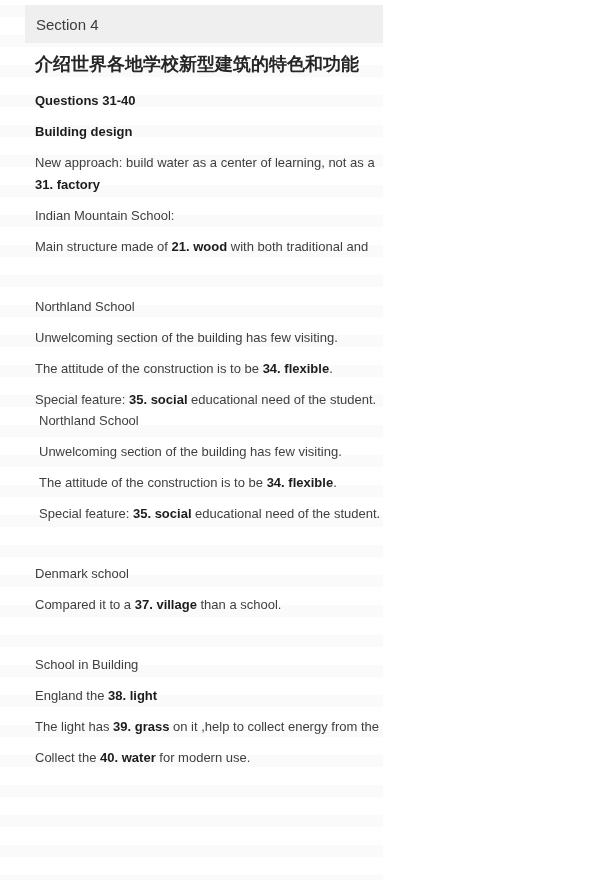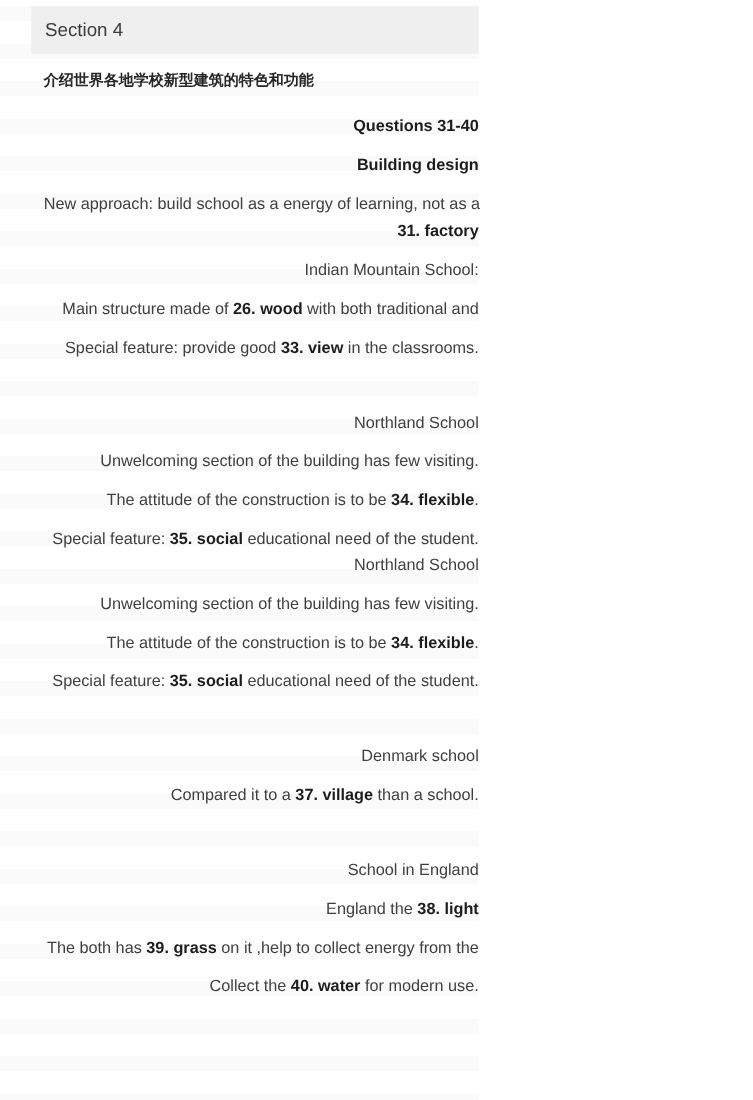--- a/index.html
+++ b/index.html
@@ -30,34 +30,33 @@
     box-sizing: border-box;
     padding-left: 11px;
     display: flex;
     align-items: center;
     font-size: 15px;
     color: #3c3c3c;
   }
   .main-title {
     margin: 9px 0 0 35px;
     width: 340px;
-    font-size: 12px;
+    font-size: 18px;
     line-height: 24px;
     font-weight: 700;
     color: #262626;
   }
   .doc {
     margin-left: 25px;
     width: 358px;
     box-sizing: border-box;
     padding: 0 0 0 10px;
     font-size: 13px;
     line-height: 22px;
     color: #3f3f3f;
-    text-align: right;
   }
   .p { margin: 0 0 9px 0; }
   .gap-first   { margin-top: 14px; }
   .gap-section { margin-top: 38px; }
   .gap-tight   { margin-top: -10px; }
   .indent      { margin-left: 4px; }
   .line { white-space: nowrap; }
   .ans, .p strong {
     font-weight: 700;
     color: #1c1c1c;
@@ -75,31 +74,28 @@
   <div class="main-title">介绍世界各地学校新型建筑的特色和功能</div>
 
   <div class="doc">
       <div class="p gap-first">
         <div class="line"><strong class="ans">Questions 31-40</strong></div>
       </div>
       <div class="p">
         <div class="line"><strong class="ans">Building design</strong></div>
       </div>
       <div class="p">
-        <div class="line"><span>New approach: build school as a energy of learning, not as a</span></div>
+        <div class="line"><span>New approach: build water as a center of learning, not as a</span></div>
         <div class="line"><strong class="ans">31. factory</strong></div>
       </div>
       <div class="p">
         <div class="line"><span>Indian Mountain School:</span></div>
       </div>
       <div class="p">
-        <div class="line"><span>Main structure made of </span><strong class="ans">26. wood</strong><span> with both traditional and</span></div>
-      </div>
-      <div class="p">
-        <div class="line"><span>Special feature: provide good </span><strong class="ans">33. view</strong><span> in the classrooms.</span></div>
+        <div class="line"><span>Main structure made of </span><strong class="ans">21. wood</strong><span> with both traditional and</span></div>
       </div>
       <div class="p gap-section">
         <div class="line"><span>Northland School</span></div>
       </div>
       <div class="p">
         <div class="line"><span>Unwelcoming section of the building has few visiting.</span></div>
       </div>
       <div class="p">
         <div class="line"><span>The attitude of the construction is to be </span><strong class="ans">34. flexible</strong><span>.</span></div>
       </div>
@@ -118,26 +114,26 @@
       <div class="p indent">
         <div class="line"><span>Special feature: </span><strong class="ans">35. social</strong><span> educational need of the student.</span></div>
       </div>
       <div class="p gap-section">
         <div class="line"><span>Denmark school</span></div>
       </div>
       <div class="p">
         <div class="line"><span>Compared it to a </span><strong class="ans">37. village</strong><span> than a school.</span></div>
       </div>
       <div class="p gap-section">
-        <div class="line"><span>School in England</span></div>
+        <div class="line"><span>School in Building</span></div>
       </div>
       <div class="p">
         <div class="line"><span>England the </span><strong class="ans">38. light</strong></div>
       </div>
       <div class="p">
-        <div class="line"><span>The both has </span><strong class="ans">39. grass</strong><span> on it ,help to collect energy from the</span></div>
+        <div class="line"><span>The light has </span><strong class="ans">39. grass</strong><span> on it ,help to collect energy from the</span></div>
       </div>
       <div class="p">
         <div class="line"><span>Collect the </span><strong class="ans">40. water</strong><span> for modern use.</span></div>
       </div>
     </div>
 
 </div>
 
 </body></html>

